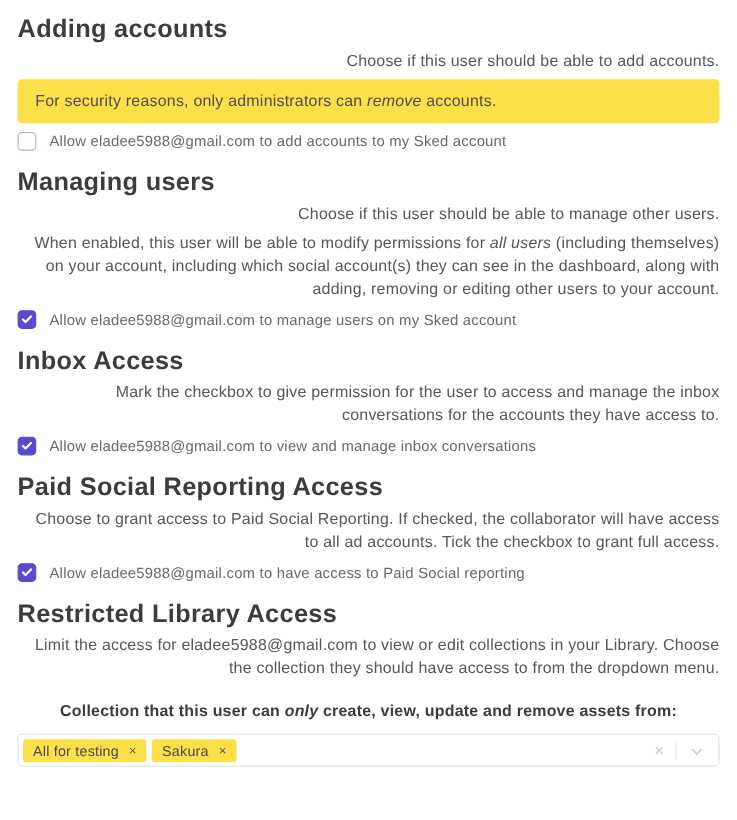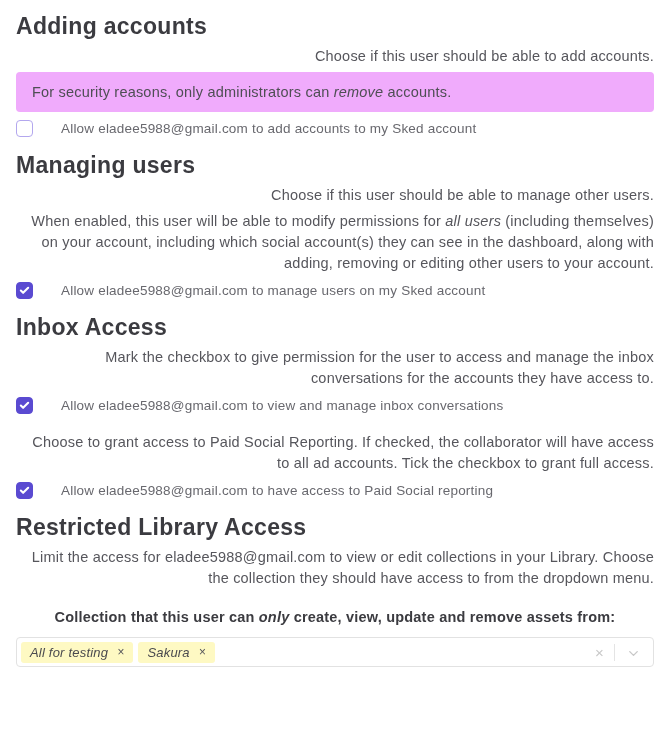--- a/index.html
+++ b/index.html
@@ -26,21 +26,21 @@
     font-size: 14.5px;
     line-height: 21px;
     color: #56565c;
     margin: 0 0 5px 0;
     text-align: right;
   }
   .section-par em, .note em, .collection-label em { font-style: italic; }
   .note {
     margin: 5px 0 0 0;
     padding: 9px 16px;
-    background: #f0abfc;
+    background: #fde047;
     border-radius: 4px;
     font-size: 14.5px;
     line-height: 22px;
     color: #4e4e54;
   }
   .checkbox-row {
     display: flex;
     align-items: center;
     gap: 12px;
     margin-top: 8px;
@@ -60,21 +60,20 @@
   .checkbox svg { display: none; }
   .checkbox.checked {
     background: #5a4ad1;
     border-color: #5a4ad1;
   }
   .checkbox.checked svg { display: block; }
   .checkbox-label {
     font-size: 13.5px;
     line-height: 17px;
     color: #68686e;
-    margin-left: 16px;
   }
   .collection-label {
     margin: 13px 0 9px 0;
     font-size: 14.5px;
     line-height: 21px;
     font-weight: 700;
     color: #3b3b40;
     text-align: center;
   }
   .select {
@@ -90,26 +89,25 @@
     flex: 1;
     display: flex;
     align-items: center;
     gap: 5px;
     flex-wrap: wrap;
   }
   .tag {
     display: inline-flex;
     align-items: center;
     gap: 9px;
-    background: #fef9c3;
+    background: #fde047;
     border-radius: 3px;
     padding: 3px 9px;
     font-size: 13px;
     color: #4a4a4e;
-    font-style: italic;
   }
   .tag-remove {
     font-size: 12px;
     line-height: 1;
     color: #55555a;
     cursor: pointer;
   }
   .select-clear {
     color: #c8c8c8;
     font-size: 15px;
@@ -166,20 +164,21 @@
     <span class="checkbox checked">
       <svg width="11" height="11" viewBox="0 0 24 24" fill="none" stroke="#ffffff" stroke-width="4.5" stroke-linecap="round" stroke-linejoin="round">
           <polyline points="20 6 9 17 4 12"></polyline>
         </svg>
     </span>
     <span class="checkbox-label">Allow eladee5988@gmail.com to view and manage inbox conversations</span>
   </div>
 </div>
 
 <div class="section">
+  <h2 class="section-title">Paid Social Reporting Access</h2>
   <p class="section-par"><span>Choose to grant access to Paid Social Reporting. If checked, the collaborator will have access to all ad accounts. Tick the checkbox to grant full access.</span></p>
   <div class="checkbox-row">
     <span class="checkbox checked">
       <svg width="11" height="11" viewBox="0 0 24 24" fill="none" stroke="#ffffff" stroke-width="4.5" stroke-linecap="round" stroke-linejoin="round">
           <polyline points="20 6 9 17 4 12"></polyline>
         </svg>
     </span>
     <span class="checkbox-label">Allow eladee5988@gmail.com to have access to Paid Social reporting</span>
   </div>
 </div>

